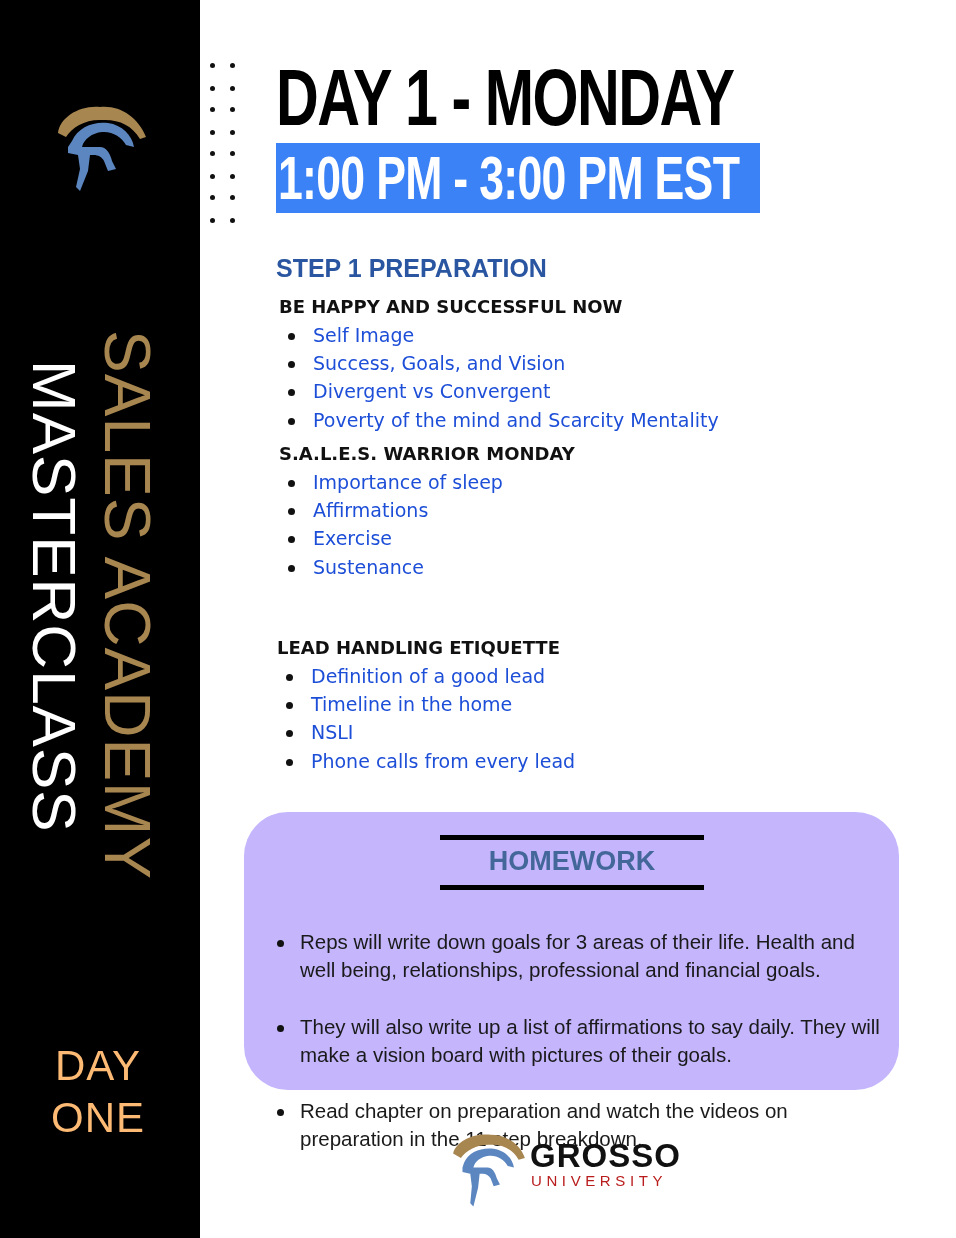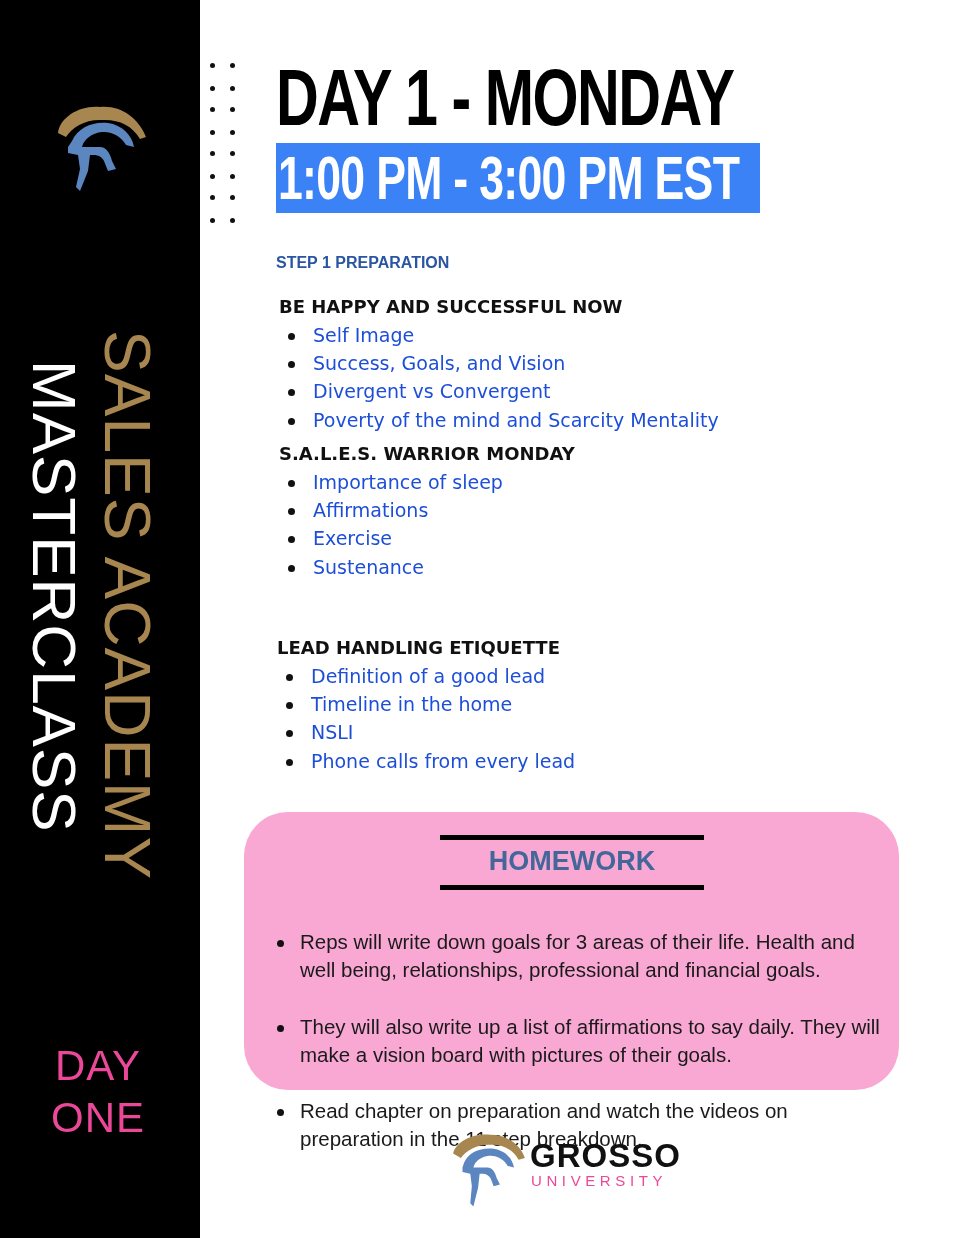--- a/index.html
+++ b/index.html
@@ -5,63 +5,63 @@
   * { margin: 0; padding: 0; box-sizing: border-box; }
   html, body { width: 956px; height: 1238px; background: #ffffff; overflow: hidden; }
   body { position: relative; font-family: "DejaVu Sans", sans-serif; color: #111; }
 
   .sidebar { position: absolute; left: 0; top: 0; width: 200px; height: 1238px; background: #000; }
   .sidebar .logo { position: absolute; left: 50px; top: 95px; width: 100px; height: 100px; }
   .vert { position: absolute; white-space: nowrap; transform-origin: 0 0; transform: rotate(90deg);
           font-family: "Liberation Sans", sans-serif; font-weight: 300; letter-spacing: 1px; }
   .vert.gold { left: 164px; top: 330px; color: #a88650; font-size: 64px; }
   .vert.white { left: 90px; top: 360px; color: #ffffff; font-size: 62px; }
-  .dayone { position: absolute; left: 0; width: 196px; text-align: center; color: #ec4899;
+  .dayone { position: absolute; left: 0; width: 196px; text-align: center; color: #fdba74;
             font-family: "Liberation Sans", sans-serif; font-size: 42px; letter-spacing: 1px; line-height: 52px; }
   .dayone.l1 { top: 1040px; }
   .dayone.l2 { top: 1092px; }
 
   .dots { position: absolute; left: 204px; top: 60px; width: 40px; height: 170px; }
   .dot { position: absolute; width: 5px; height: 5px; border-radius: 50%; background: #111; }
 
   .title { position: absolute; left: 276px; top: 52px; font-family: "Liberation Sans", sans-serif;
            font-weight: 700; font-size: 80px; line-height: 92px; color: #000; letter-spacing: -2px;
            transform: scaleX(0.74); transform-origin: 0 0; white-space: nowrap; }
   .timebar { position: absolute; left: 276px; top: 143px; width: 484px; height: 70px; background: #3b82f6; }
   .timebar span { position: absolute; left: 2px; top: 2px; font-family: "Liberation Sans", sans-serif;
            font-weight: 700; font-size: 62px; line-height: 66px; color: #fff; letter-spacing: -1px;
            transform: scaleX(0.72); transform-origin: 0 0; white-space: nowrap; }
 
   .step { position: absolute; left: 276px; top: 254px; font-family: "Liberation Sans", sans-serif;
-          font-weight: 700; font-size: 16px; color: #2a55a0; letter-spacing: 0px; }
+          font-weight: 700; font-size: 25px; color: #2a55a0; letter-spacing: 0px; }
   .sec-h { position: absolute; font-family: "DejaVu Sans", sans-serif; font-weight: 700; font-size: 18px;
            color: #111; white-space: nowrap; }
   ul.items { position: absolute; list-style: none; }
   ul.items li { position: relative; font-family: "DejaVu Sans", sans-serif; font-size: 19px; line-height: 28.2px;
                 color: #1d4ed8; padding-left: 35px; white-space: nowrap; }
   ul.items li::before { content: ""; position: absolute; left: 10px; top: 12px; width: 7px; height: 7px;
                 border-radius: 50%; background: #111; }
 
-  .hw { position: absolute; left: 244px; top: 812px; width: 655px; height: 278px; background: #f9a8d4; border-radius: 44px; }
+  .hw { position: absolute; left: 244px; top: 812px; width: 655px; height: 278px; background: #c4b5fd; border-radius: 44px; }
   .hw .rule { position: absolute; left: 196px; width: 264px; height: 5px; background: #000; }
   .hw .rule.top { top: 23px; }
   .hw .rule.bot { top: 73px; }
   .hw .hw-title { position: absolute; left: 196px; width: 264px; top: 34px; text-align: center;
                   font-family: "Liberation Sans", sans-serif; font-weight: 700; font-size: 27px; color: #44679a; }
   .hw ul { position: absolute; left: 28px; top: 88px; width: 615px; list-style: none; }
   .hw ul li { position: relative; font-family: "Liberation Sans", sans-serif; font-size: 20.5px; line-height: 28.3px;
               color: #1a1a1a; padding-left: 28px; margin-top: 28px; }
   .hw ul li::before { content: ""; position: absolute; left: 5px; top: 12px; width: 7px; height: 7px;
               border-radius: 50%; background: #111; }
 
   .footer-logo { position: absolute; left: 450px; top: 1130px; width: 78px; height: 78px; }
   .brand { position: absolute; left: 530px; top: 1138px; font-family: "Liberation Sans", sans-serif;
            font-weight: 700; font-size: 33px; letter-spacing: 1px; color: #111; line-height: 36px; }
   .brand-sub { position: absolute; left: 531px; top: 1172px; font-family: "Liberation Sans", sans-serif;
-           font-size: 15px; letter-spacing: 4.6px; color: #ec4899; }
+           font-size: 15px; letter-spacing: 4.6px; color: #b91c1c; }
 </style>
 </head>
 <body>
 
 <div class="sidebar">
   <svg class="logo" viewBox="0 0 100 100">
     <path d="M8 38 C10 22 30 10 50 12 C70 10 88 22 96 42 L90 44 C82 30 68 24 52 25 C36 24 22 32 16 42 Z" fill="#a88650"></path>
     <path d="M22 46 C28 32 44 26 58 28 C72 30 82 40 84 52 L76 50 C72 42 62 36 52 37 C42 38 34 44 32 52 L50 52 C56 52 60 58 62 66 L66 74 L58 76 L54 66 C52 62 48 60 44 60 L40 60 L38 76 L30 96 L26 92 L30 74 L28 60 L18 58 L18 52 Z" fill="#5b86c0"></path>
   </svg>
   <div class="vert gold">SALES ACADEMY</div>

